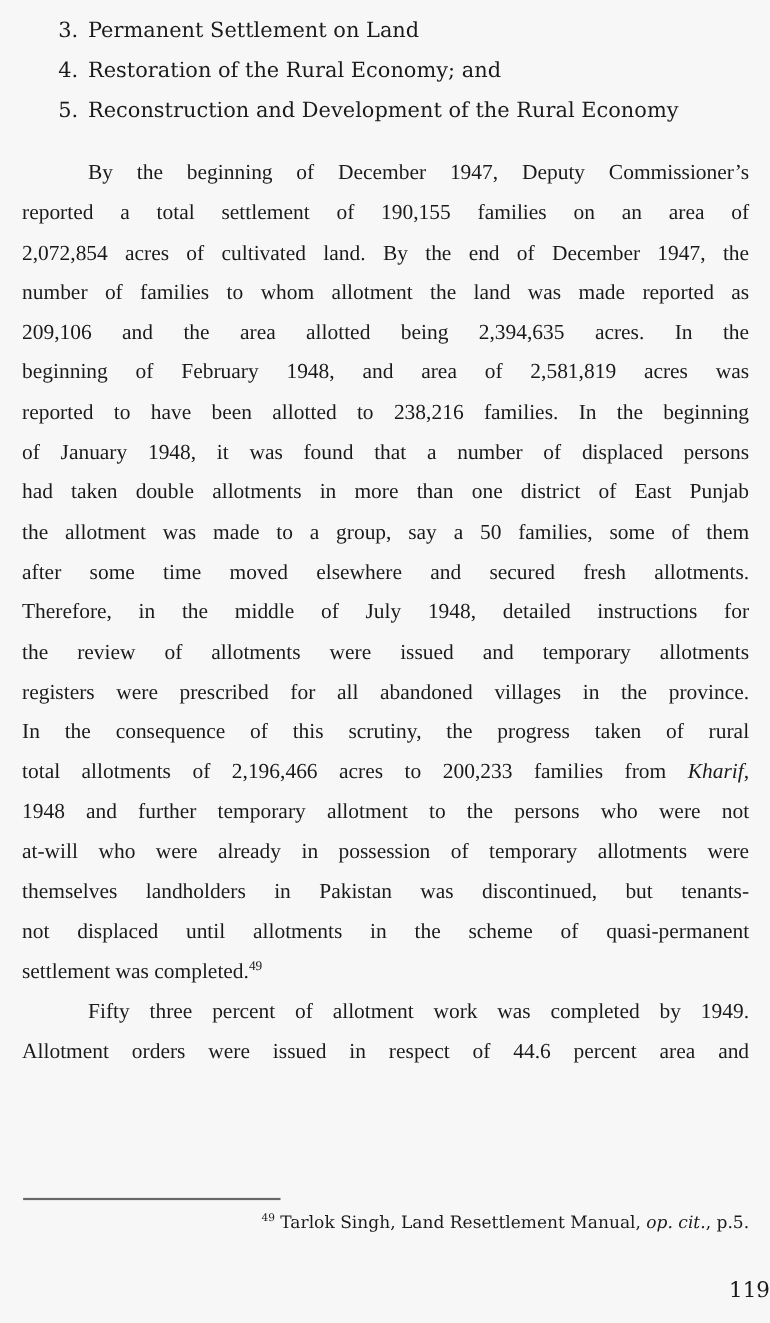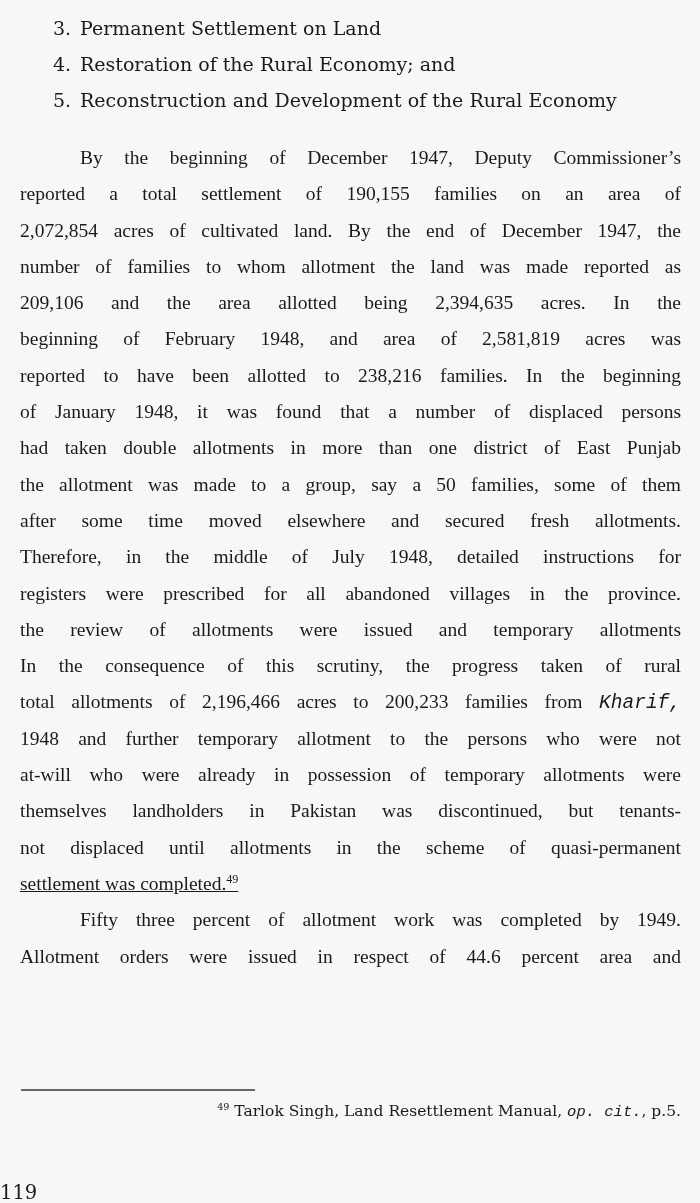--- a/index.html
+++ b/index.html
@@ -32,23 +32,23 @@
     font-size:19.5px;
   }
   .line {
     text-align:justify;
     text-align-last:justify;
     line-height:36.3px;
     height:36.3px;
     overflow:visible;
   }
   .para1 .line:first-child { text-indent:60px; }
-  .para1 .line:last-child  { text-align-last:left;text-decoration:underline; }
+  .para1 .line:last-child  { text-align-last:left; }
   .para2 .line:first-child { text-indent:60px; }
-  .line i, .footnote i { font-style:italic;font-family:Liberation Mono, monospace; }
+  .line i, .footnote i { font-style:italic; }
   sup { font-size:0.62em; line-height:0; vertical-align:super; }
 
   
   .footnote-rule {
     position:absolute;
     left:21px; top:1089px;
     width:234px; height:0;
     border-top:2px solid #686868;
   }
   .footnote {
@@ -57,24 +57,23 @@
     width:661px;
     font-family:"DejaVu Serif", serif;
     font-size:15.5px;
     line-height:26px;
     text-align:right;
   }
   .page-number {
     position:absolute;
     top:1161px; left:0;
     width:700px;
-    text-align:left;
+    text-align:right;
     font-family:"DejaVu Serif", serif;
     font-size:19.5px;
-    margin-top:20px;
   }
 </style>
 </head>
 <body>
 
 <div class="page">
 
   <div class="list">
     <div class="list-item">
       <span class="list-num">3.</span>
@@ -97,22 +96,22 @@
         <div class="line"><span>2,072,854 acres of cultivated land. By the end of December 1947, the</span></div>
         <div class="line"><span>number of families to whom allotment the land was made reported as</span></div>
         <div class="line"><span>209,106 and the area allotted being 2,394,635 acres. In the</span></div>
         <div class="line"><span>beginning of February 1948, and area of 2,581,819 acres was</span></div>
         <div class="line"><span>reported to have been allotted to 238,216 families. In the beginning</span></div>
         <div class="line"><span>of January 1948, it was found that a number of displaced persons</span></div>
         <div class="line"><span>had taken double allotments in more than one district of East Punjab</span></div>
         <div class="line"><span>the allotment was made to a group, say a 50 families, some of them</span></div>
         <div class="line"><span>after some time moved elsewhere and secured fresh allotments.</span></div>
         <div class="line"><span>Therefore, in the middle of July 1948, detailed instructions for</span></div>
+        <div class="line"><span>the review of allotments were issued and temporary allotments</span></div>
         <div class="line"><span>registers were prescribed for all abandoned villages in the province.</span></div>
-        <div class="line"><span>the review of allotments were issued and temporary allotments</span></div>
         <div class="line"><span>In the consequence of this scrutiny, the progress taken of rural</span></div>
         <div class="line"><span>total allotments of 2,196,466 acres to 200,233 families from </span><i>Kharif,</i></div>
         <div class="line"><span>1948 and further temporary allotment to the persons who were not</span></div>
         <div class="line"><span>at-will who were already in possession of temporary allotments were</span></div>
         <div class="line"><span>themselves landholders in Pakistan was discontinued, but tenants-</span></div>
         <div class="line"><span>not displaced until allotments in the scheme of quasi-permanent</span></div>
         <div class="line"><span>settlement was completed.</span><sup>49</sup></div>
       </div>
     <div class="para para2">
         <div class="line"><span>Fifty three percent of allotment work was completed by 1949.</span></div>

